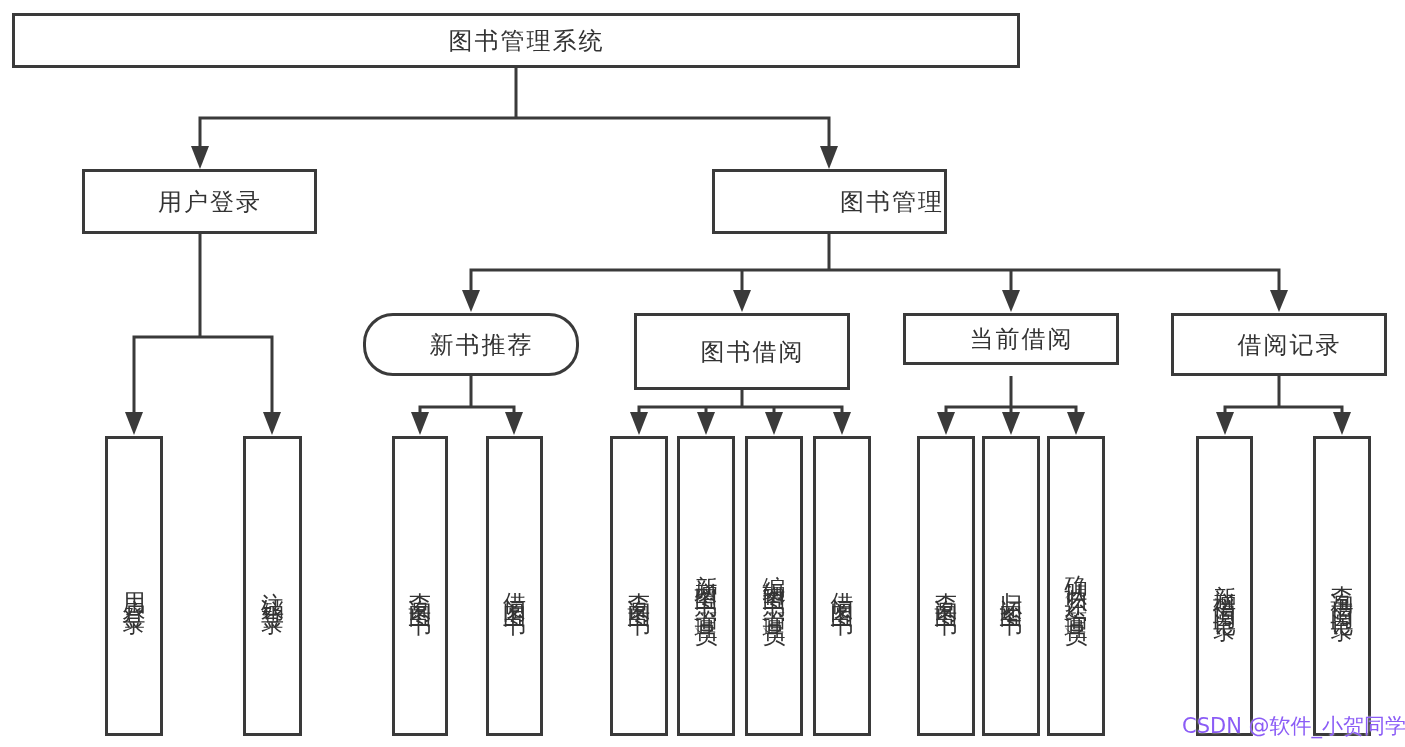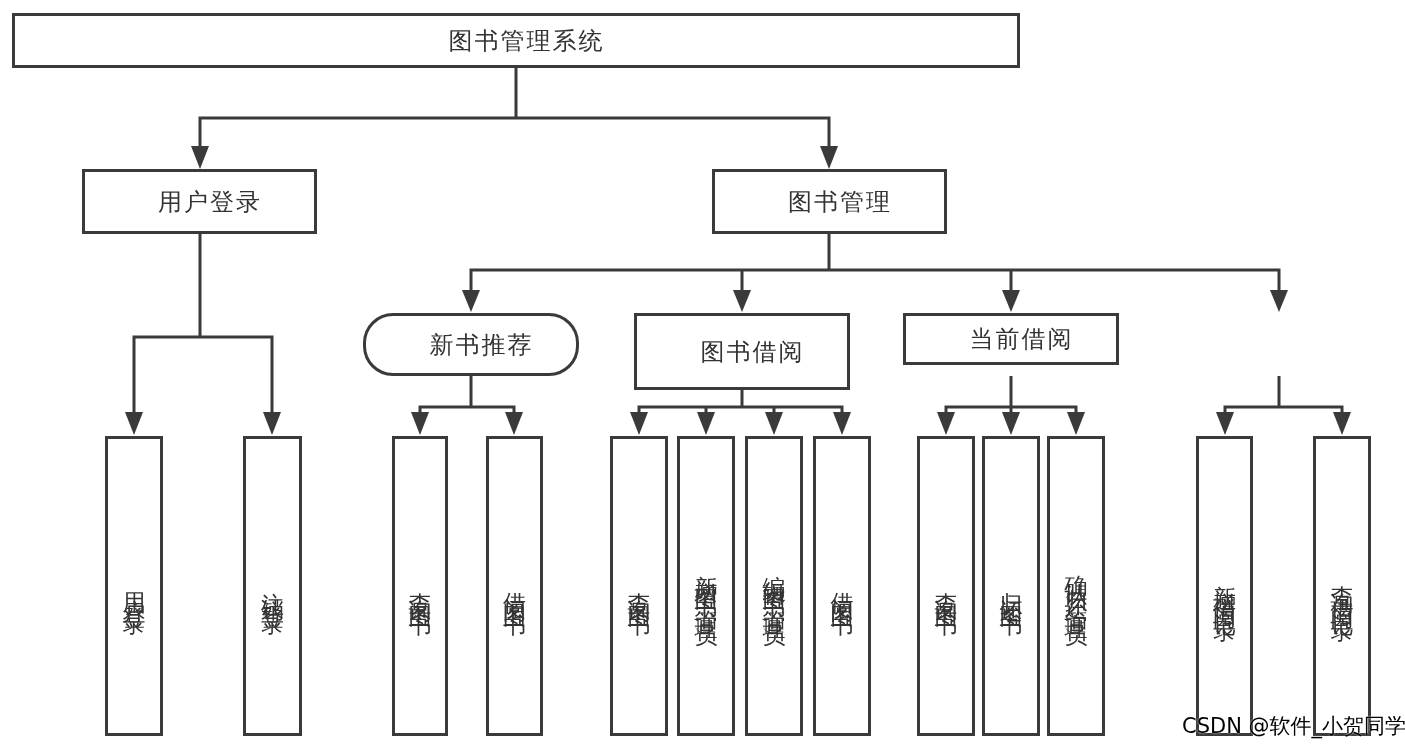--- a/index.html
+++ b/index.html
@@ -48,21 +48,21 @@
     font-size: 23px;
     line-height: 1;
     letter-spacing: 7px;
     padding-top: 4px;
   }
   .watermark {
     position: absolute;
     left: 1182px;
     top: 712px;
     font-size: 21px;
-    color: #000000;
+    color: #8b5cf6;
     white-space: nowrap;
     text-shadow: 0 0 2px #ffffff;
   }
 </style>
 </head>
 <body>
 
 <div class="stage">
 
   <svg class="connector-layer" width="1405" height="747" viewBox="0 0 1405 747" xmlns="http://www.w3.org/2000/svg">
@@ -112,32 +112,35 @@
     </g>
   </svg>
 
   <div class="node hbox root-box" style="left:12px; top:13px; width:1008px; height:55px;">
     <span>图书管理系统</span>
   </div>
 
   <div class="node hbox" style="left:82px; top:169px; width:235px; height:65px;">
     <span>用户登录</span>
   </div>
-  <div class="node hbox" style="left:712px; top:169px; width:235px; height:65px;">
+  <div class="node hbox" style="left:712px; top:169px; width:235px; height:65px;justify-content:flex-end;">
     <span>图书管理</span>
   </div>
 
   <div class="node hbox" style="left:363px; top:313px; width:216px; height:63px;border-radius:30px;">
     <span>新书推荐</span>
   </div>
   <div class="node hbox" style="left:634px; top:313px; width:216px; height:77px;">
     <span>图书借阅</span>
   </div>
   <div class="node hbox" style="left:903px; top:313px; width:216px; height:52px;">
     <span>当前借阅</span>
+  </div>
+  <div class="node hbox" style="left:1171px; top:313px; width:216px; height:63px;">
+    <span>借阅记录</span>
   </div>
 
   <div class="node vbox" style="left:105px; top:436px; width:58px; height:300px;">
     <span>用户登录</span>
   </div>
   <div class="node vbox" style="left:243px; top:436px; width:59px; height:300px;">
     <span>注销登录</span>
   </div>
 
   <div class="node vbox" style="left:392px; top:436px; width:56px; height:300px;">

